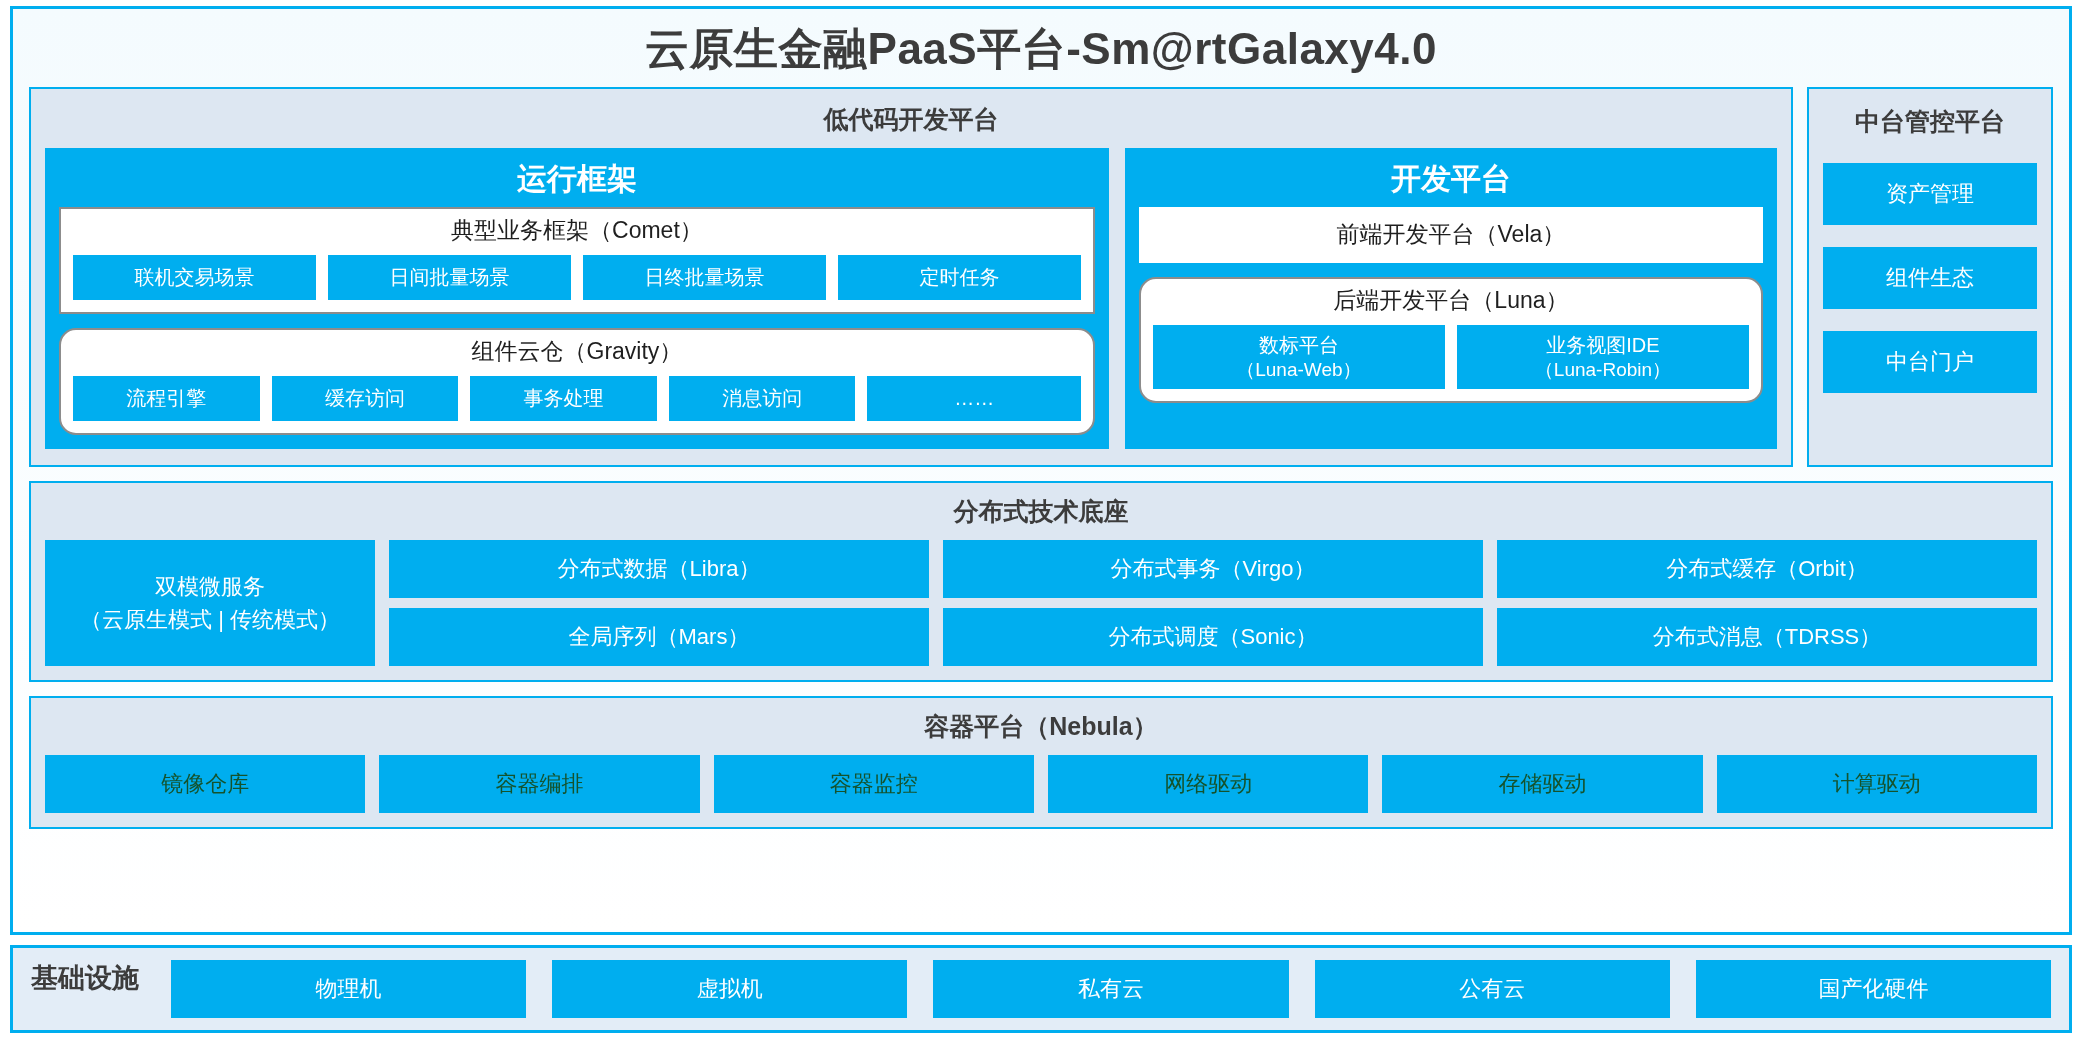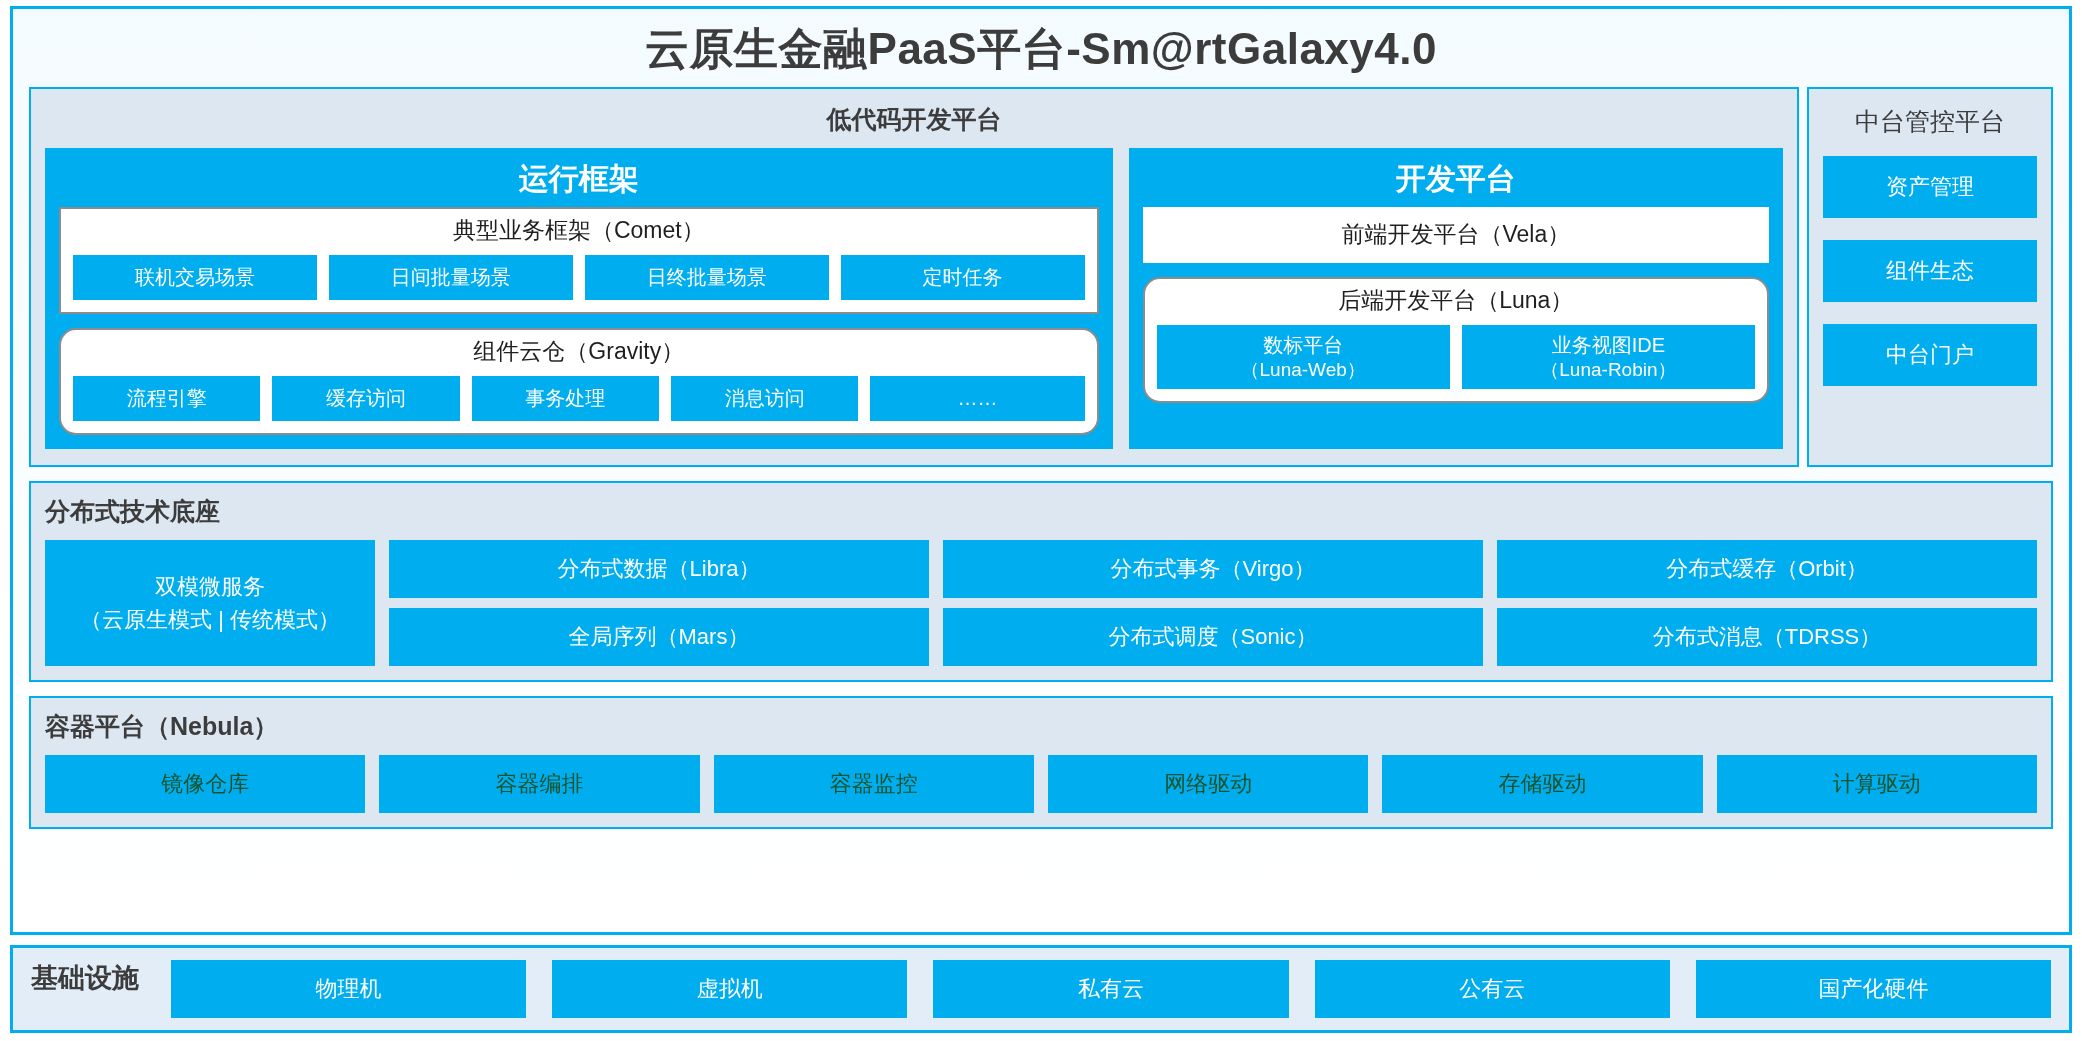--- a/index.html
+++ b/index.html
@@ -49,21 +49,21 @@
     font-weight: 700;
     color: var(--dark-text);
     letter-spacing: 0.5px;
     padding: 10px 0 14px 0;
     line-height: 1.1;
   }
 
   
   .upper-row {
     display: flex;
-    gap: 8px;
+    gap: 14px;
     align-items: stretch;
   }
 
   .lowcode-panel {
     flex: 1 1 auto;
     border: 2px solid var(--accent);
     background: var(--panel);
     padding: 10px 14px 16px 14px;
   }
 
@@ -159,23 +159,23 @@
     border: 2px solid var(--accent);
     background: var(--panel);
     padding: 10px 14px 16px 14px;
     display: flex;
     flex-direction: column;
   }
 
   .control-title {
     text-align: center;
     font-size: 25px;
-    font-weight: 400;
+    font-weight: 700;
     color: var(--dark-text);
-    padding: 6px 0 18px 0;
+    padding: 6px 0 25px 0;
   }
 
   .control-items {
     display: flex;
     flex-direction: column;
     gap: 22px;
   }
 
   .control-item {
     background: var(--accent);
@@ -187,21 +187,21 @@
 
   
   .section-panel {
     border: 2px solid var(--accent);
     background: var(--panel);
     padding: 8px 14px 14px 14px;
     margin-top: 14px;
   }
 
   .section-title {
-    text-align: left;
+    text-align: center;
     font-size: 25px;
     font-weight: 700;
     color: var(--dark-text);
     padding: 4px 0 12px 0;
   }
 
   .dist-grid {
     display: flex;
     gap: 14px;
     align-items: stretch;

